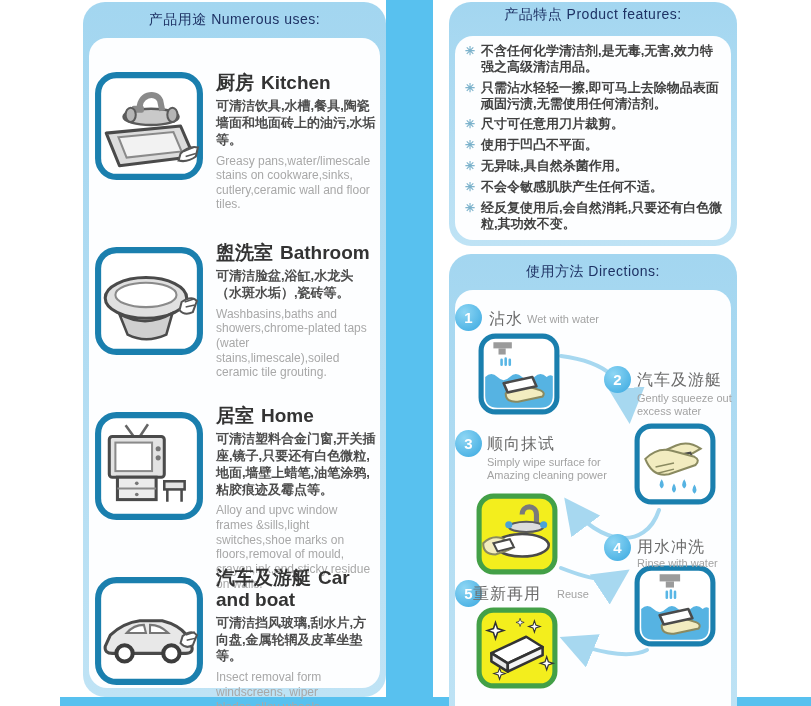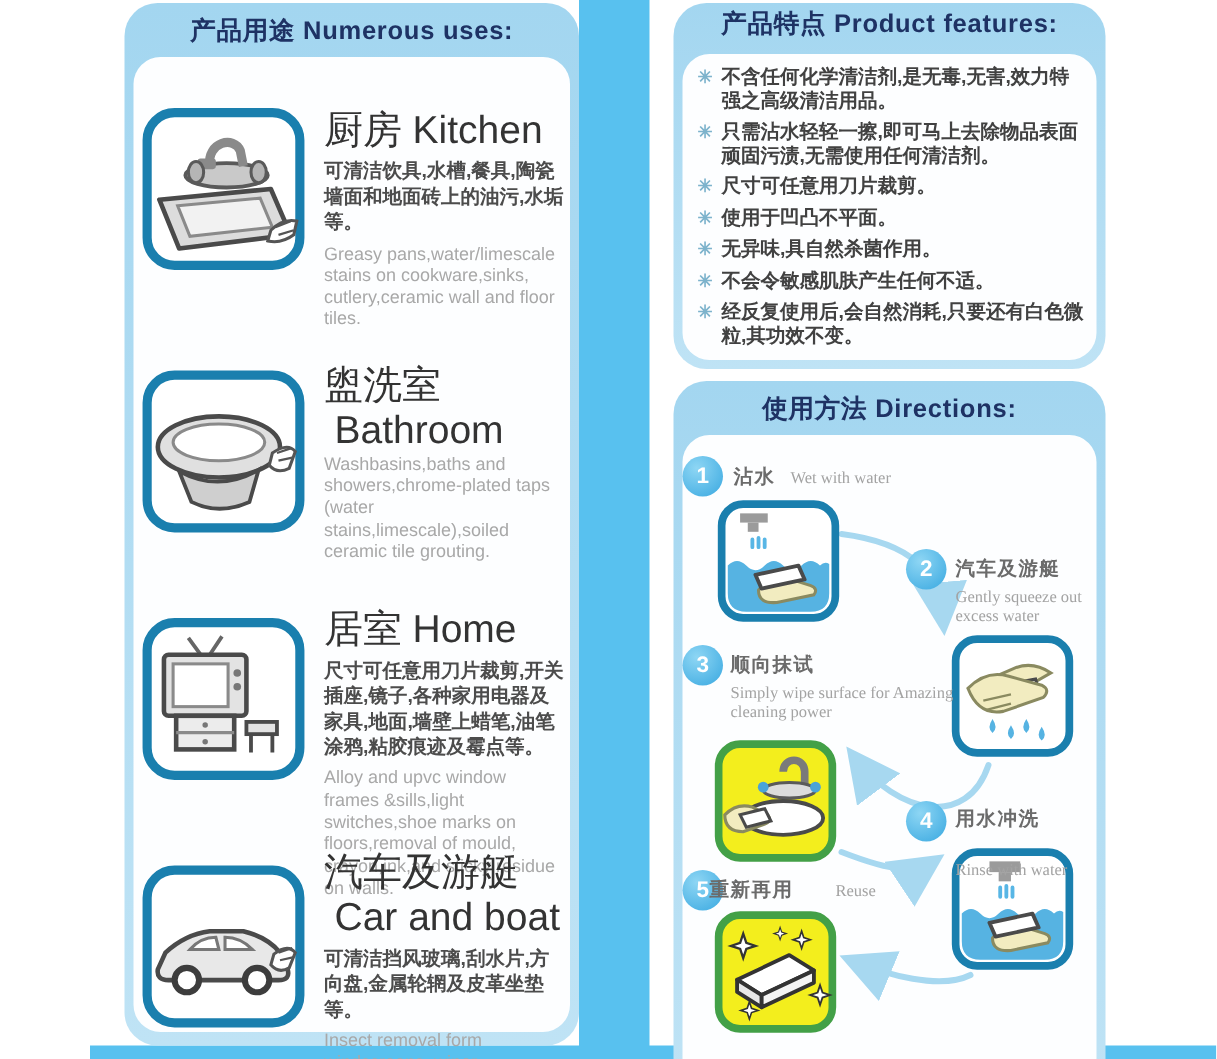--- a/index.html
+++ b/index.html
@@ -4,51 +4,51 @@
 <style>
   html,body{margin:0;padding:0;background:#fff;}
   .canvas{position:relative;width:811px;height:706px;background:#ffffff;
           font-family:"Liberation Sans",sans-serif;overflow:hidden;}
 
   .v-divider{position:absolute;left:386px;top:0;width:47px;height:706px;background:#58c1ef;}
   .bottom-bar{position:absolute;left:60px;top:697px;width:751px;height:9px;background:#58c1ef;}
 
   .panel{position:absolute;background:linear-gradient(#a3d6f0,#bfe3f5);border-radius:22px;}
   .panel-header{position:absolute;top:0;left:0;right:0;height:36px;display:flex;align-items:center;
-                justify-content:center;color:#1e3264;font-weight:bold;font-size:17px;letter-spacing:.5px;}
+                justify-content:center;color:#1e3264;font-weight:normal;font-size:14px;letter-spacing:.5px;}
   .panel-body{position:absolute;background:#fdfeff;border-radius:18px;}
 
   
   .left-panel{left:83px;top:2px;width:303px;height:695px;}
   .left-panel .panel-body{left:6px;right:6px;top:36px;bottom:9px;}
   .use-icon{position:absolute;left:10px;width:112px;height:112px;z-index:2;}
   .use-icon svg{display:block;width:100%;height:100%;}
   .use-text{position:absolute;left:133px;width:160px;z-index:2;}
-  .use-title{font-size:26px;color:#333;line-height:1.15;}
+  .use-title{font-size:19px;color:#333;line-height:1.15;font-weight:bold;}
   .title-en{margin-left:7px;}
   .use-zh{font-size:13px;font-weight:bold;color:#4c4c4c;line-height:1.3;margin:4px 0 5px;}
   .use-en{font-size:12px;color:#a8a8a8;line-height:1.22;}
 
   
   .features-panel{left:449px;top:2px;width:288px;height:244px;}
   .features-panel .panel-header{height:26px;}
   .features-panel .panel-body{left:6px;right:6px;top:34px;bottom:6px;
         display:flex;flex-direction:column;gap:5px;padding:7px 8px 4px 10px;box-sizing:border-box;}
   .feature-item{display:flex;gap:6px;font-size:13px;font-weight:bold;color:#414141;line-height:1.22;}
   .bullet{color:#7db3cc;font-size:12px;flex:0 0 auto;margin-top:1px;}
 
   
   .directions-panel{left:449px;top:254px;width:288px;height:476px;}
   .directions-panel .panel-header{height:36px;}
   .directions-panel .panel-body{left:6px;right:6px;top:36px;bottom:7px;}
   .badge{position:absolute;width:27px;height:27px;border-radius:50%;z-index:3;
          background:radial-gradient(circle at 35% 30%,#8ed6f4,#39a8e0);
          color:#fff;font-weight:bold;font-size:15px;display:flex;align-items:center;justify-content:center;}
-  .step-zh{position:absolute;font-size:13px;color:#6b6b6b;font-weight:bold;letter-spacing:1px;z-index:3;}
-  .step-en{position:absolute;font-size:11px;color:#a3a3a3;line-height:1.15;z-index:3;font-family:Liberation Serif, serif;}
+  .step-zh{position:absolute;font-size:16px;color:#6b6b6b;font-weight:normal;letter-spacing:1px;z-index:3;}
+  .step-en{position:absolute;font-size:11px;color:#a3a3a3;line-height:1.15;z-index:3;}
   .step-icon{position:absolute;width:84px;height:84px;z-index:2;}
   .step-icon svg{display:block;width:100%;height:100%;}
   .arrows{position:absolute;left:0;top:0;width:288px;height:444px;z-index:1;}
 </style>
 </head>
 <body>
 
 <div class="canvas">
 
   <div class="v-divider"></div>
@@ -83,20 +83,21 @@
         <rect x="5" y="5" width="100" height="100" rx="18" fill="#fff" stroke="#1a7fae" stroke-width="6"></rect>
         <ellipse cx="52" cy="52" rx="40" ry="20" fill="#e0e0e0" stroke="#4a4a4a" stroke-width="3"></ellipse>
         <ellipse cx="52" cy="49" rx="30" ry="12" fill="#fff" stroke="#8a8a8a" stroke-width="2"></ellipse>
         <path d="M26,68 Q52,82 78,67 L72,88 Q52,97 34,88 Z" fill="#cfcfcf" stroke="#4a4a4a" stroke-width="2.5"></path>
         <path d="M87,56 q10,-7 15,-1 l-4,11 q-8,4 -13,-2 z" fill="#fff" stroke="#555" stroke-width="2"></path>
         <path d="M90,56 l9,-3 M91,61 l9,-2" stroke="#555" stroke-width="1.5"></path>
       </svg>
     </div>
     <div class="use-text" style="top:240px">
       <div class="use-title"><span>盥洗室</span><span class="title-en">Bathroom</span></div>
+      <div class="use-zh">可清洁脸盆,浴缸,水龙头（水斑水垢）,瓷砖等。</div>
       <div class="use-en">Washbasins,baths and showers,chrome-plated taps (water stains,limescale),soiled ceramic tile grouting.</div>
     </div>
 
     <div class="use-icon" style="top:408px">
       <svg viewBox="0 0 110 110">
         <rect x="5" y="5" width="100" height="100" rx="18" fill="#fff" stroke="#1a7fae" stroke-width="6"></rect>
         <path d="M40,26 L32,15 M46,26 L54,14" stroke="#666" stroke-width="2.5"></path>
         <rect x="16" y="26" width="54" height="40" rx="3" fill="#e3e3e3" stroke="#4a4a4a" stroke-width="3"></rect>
         <rect x="22" y="32" width="36" height="28" fill="#fff" stroke="#8a8a8a" stroke-width="2"></rect>
         <circle cx="64" cy="38" r="2.5" fill="#777"></circle>
@@ -104,21 +105,21 @@
         <rect x="24" y="66" width="38" height="22" fill="#ececec" stroke="#4a4a4a" stroke-width="3"></rect>
         <path d="M24,77 h38" stroke="#8a8a8a" stroke-width="2"></path>
         <circle cx="43" cy="72" r="1.8" fill="#777"></circle>
           <circle cx="43" cy="83" r="1.8" fill="#777"></circle>
         <rect x="70" y="70" width="20" height="8" fill="#e3e3e3" stroke="#4a4a4a" stroke-width="2.5"></rect>
         <path d="M73,78 v12 M87,78 v12" stroke="#4a4a4a" stroke-width="2.5"></path>
       </svg>
     </div>
     <div class="use-text" style="top:403px">
       <div class="use-title"><span>居室</span><span class="title-en">Home</span></div>
-      <div class="use-zh">尺寸可任意用刀片裁剪,开关插座,镜子,各种家用电器及家具,地面,墙壁上蜡笔,油笔涂鸦,粘胶痕迹及霉点等。</div>
+      <div class="use-zh">可清洁塑料合金门窗,开关插座,镜子,只要还有白色微粒,地面,墙壁上蜡笔,油笔涂鸦,粘胶痕迹及霉点等。</div>
       <div class="use-en">Alloy and upvc window frames &amp;sills,light switches,shoe marks on floors,removal of mould, crayon,ink,and sticky residue on walls.</div>
     </div>
 
     <div class="use-icon" style="top:573px">
       <svg viewBox="0 0 110 110">
         <rect x="5" y="5" width="100" height="100" rx="18" fill="#fff" stroke="#1a7fae" stroke-width="6"></rect>
         <path d="M12,70 L17,59 Q30,47 46,45 L68,45 Q84,49 92,59 L97,70 Q99,77 91,77 L19,77 Q11,77 12,70 Z" fill="#e8e8e8" stroke="#4a4a4a" stroke-width="3" stroke-linejoin="round"></path>
         <path d="M33,57 Q40,49 50,49 L52,57 Z" fill="#fff" stroke="#777" stroke-width="2"></path>
         <path d="M56,57 L56,49 Q66,49 74,57 Z" fill="#fff" stroke="#777" stroke-width="2"></path>
         <circle cx="31" cy="77" r="8" fill="#fff" stroke="#3d3d3d" stroke-width="4"></circle>
@@ -226,21 +227,21 @@
         <circle cx="33" cy="32" r="3.5" fill="#4aa3d8"></circle>
           <circle cx="67" cy="32" r="3.5" fill="#4aa3d8"></circle>
         <ellipse cx="46" cy="52" rx="26" ry="11" fill="#fff" stroke="#4a4a4a" stroke-width="2.5"></ellipse>
         <path d="M8,50 q8,-8 18,-5 l10,5 q3,4 -2,6 l-14,5 q-12,0 -12,-11 z" fill="#f2ecc0" stroke="#8a8a60" stroke-width="2"></path>
         <path d="M18,50 L34,46 L38,54 L22,58 Z" fill="#fff" stroke="#4a4a4a" stroke-width="2"></path>
       </svg>
     </div>
 
     <div class="badge" style="left:155px;top:280px">4</div>
     <div class="step-zh" style="left:188px;top:283px">用水冲洗</div>
-    <div class="step-en" style="left:188px;top:320px;width:110px">Rinse with water</div>
+    <div class="step-en" style="left:188px;top:303px;width:110px">Rinse with water</div>
     <div class="step-icon" style="left:184px;top:310px">
       <svg viewBox="0 0 82 82">
         <rect x="4" y="4" width="74" height="74" rx="14" fill="#fff" stroke="#1a7fae" stroke-width="5"></rect>
         <rect x="26" y="10" width="20" height="7" fill="#9b9b9b"></rect>
           <rect x="32" y="17" width="8" height="6" fill="#9b9b9b"></rect>
         <path d="M33,27 v6 M37,26 v7 M41,27 v6" stroke="#58b6e5" stroke-width="2.5" stroke-linecap="round"></path>
         <path d="M8,44 q6,-6 12,0 t12,0 t12,0 t12,0 t12,0 q3,-3 6,-1 V62 q0,12 -12,12 H20 q-12,0 -12,-12 Z" fill="#56b3e2"></path>
         <path d="M28,60 q6,-9 18,-8 l16,5 q5,2 2,6 l-24,5 q-12,1 -12,-8 z" fill="#f2ecc0" stroke="#8a8a60" stroke-width="2"></path>
         <path d="M26,50 L54,44 L58,53 L30,59 Z" fill="#fff" stroke="#4a4a4a" stroke-width="2.5" stroke-linejoin="round"></path>
       </svg>

